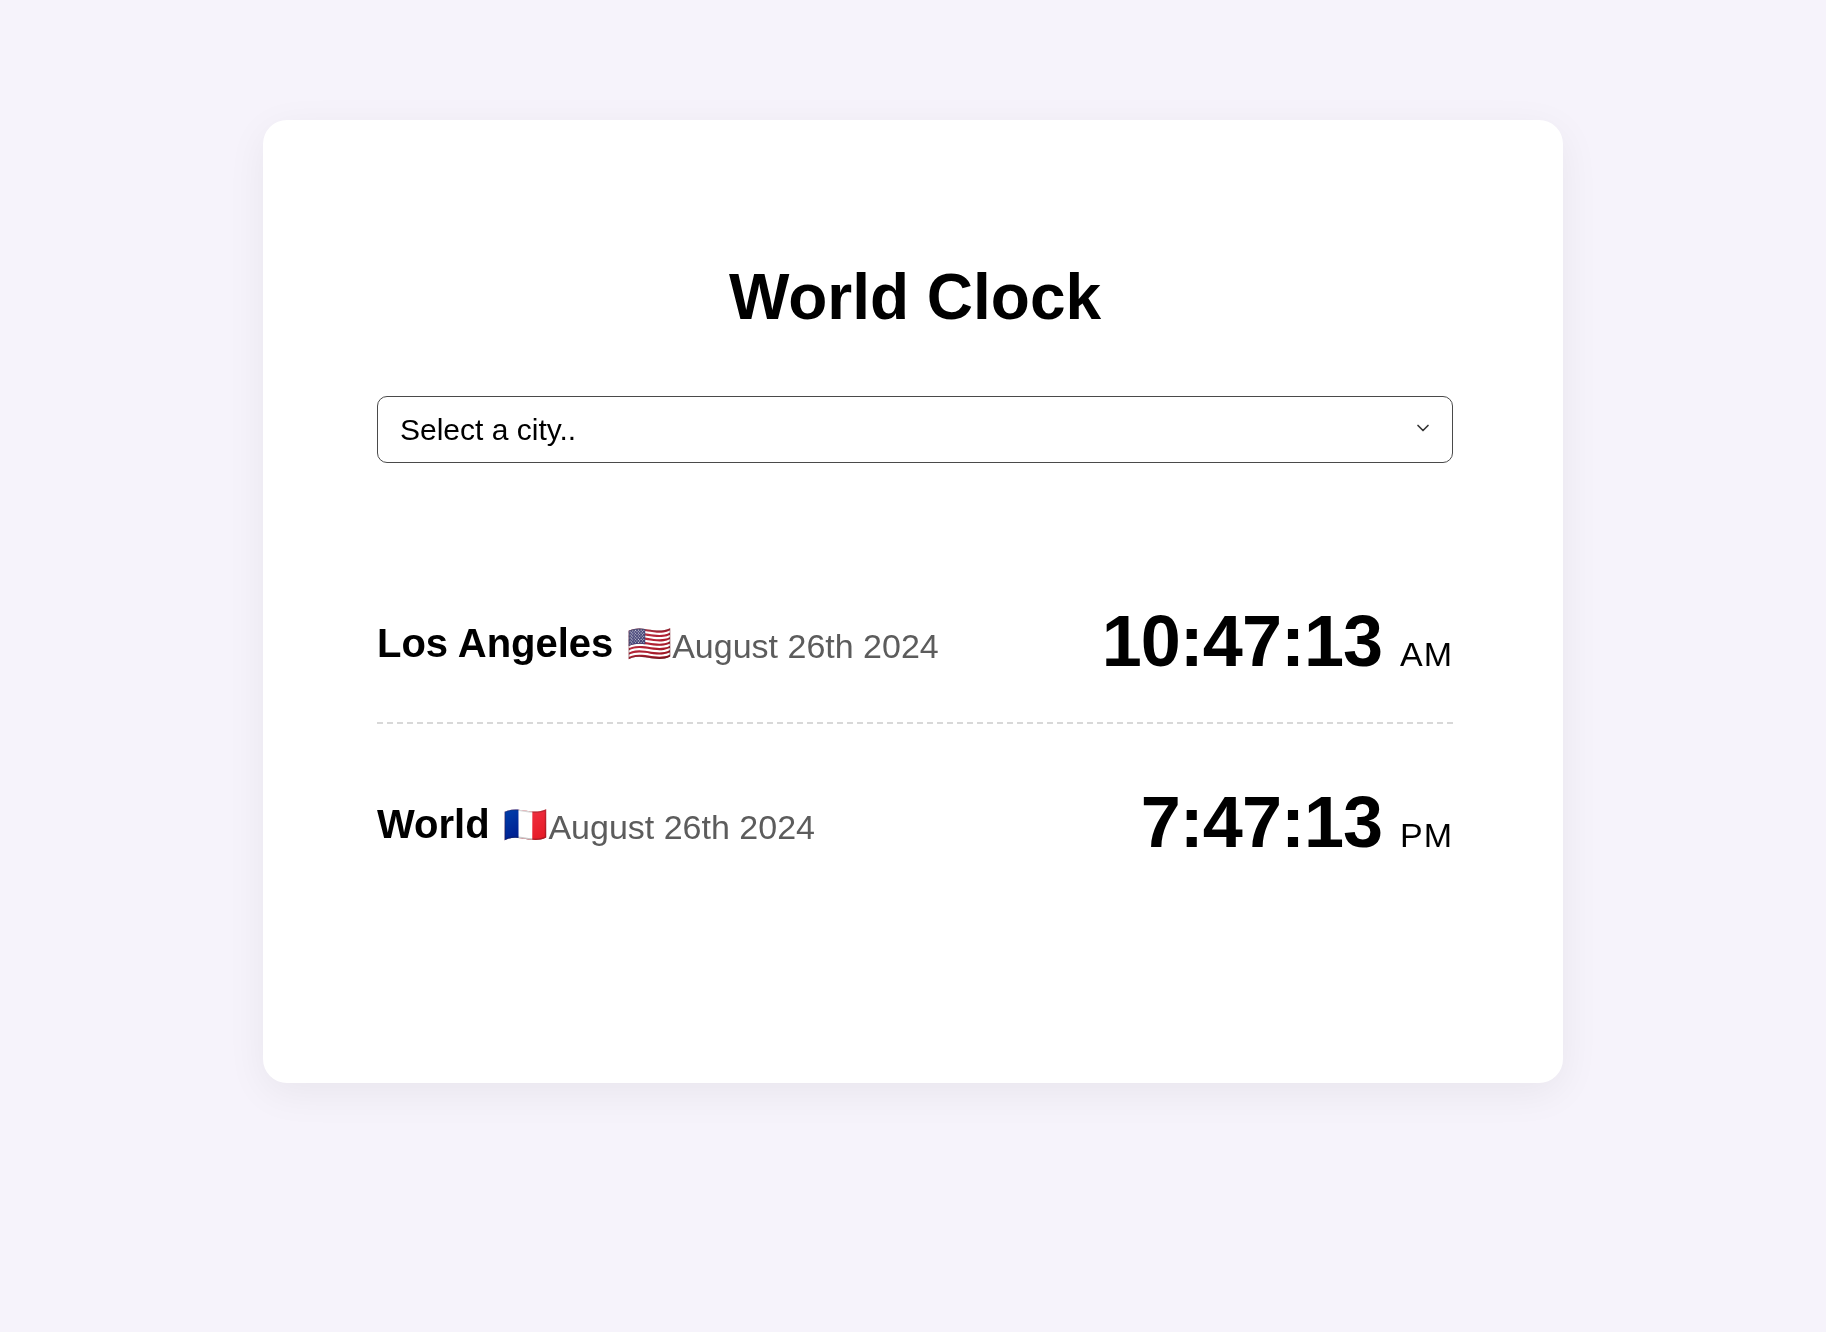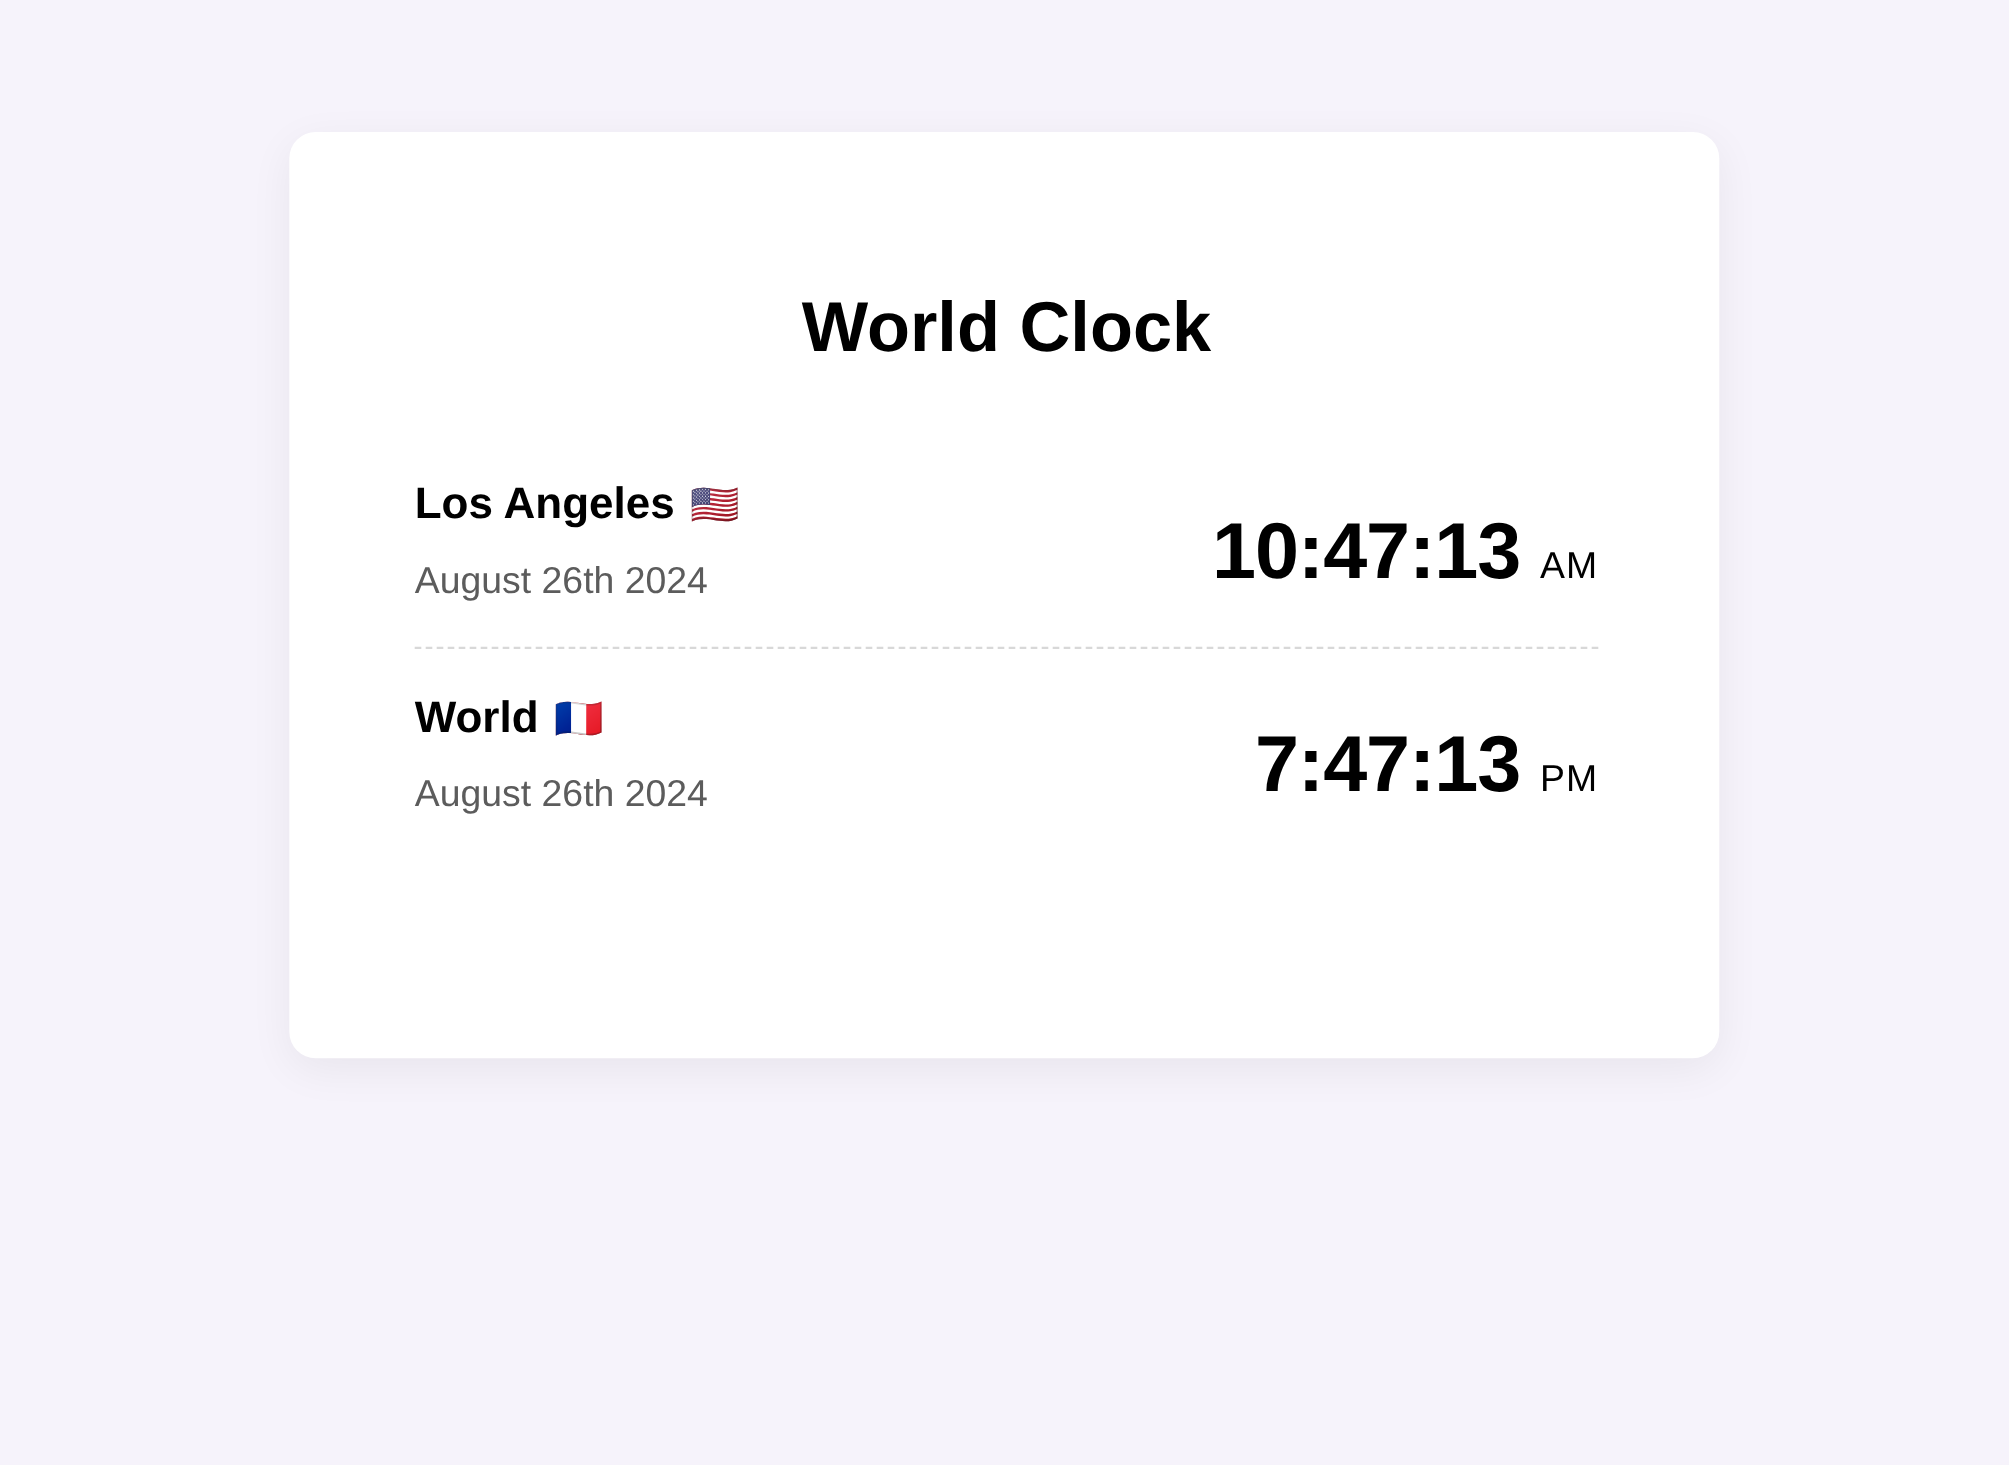--- a/index.html
+++ b/index.html
@@ -61,21 +61,22 @@
       display: flex;
       align-items: center;
       justify-content: space-between;
       padding: 40px 0;
     }
     .row:not(:last-child) {
       border-bottom: 2px dashed #d8d8d8;
     }
     .left {
       display: flex;
-      flex-direction: column;
+      flex-direction: row;
+      align-items: flex-end;
     }
     .city-line {
       display: flex;
       align-items: center;
       gap: 14px;
     }
     .city-name {
       font-size: 40px;
       font-weight: 700;
       color: #000000;
@@ -107,20 +108,30 @@
       color: #000000;
       letter-spacing: 1px;
     }
   </style>
 </head>
 <body>
 
 <div class="card">
   <h1 class="title">World Clock</h1>
 
+  <div class="select-wrap">
+    <select class="city-select">
+      <option>Select a city..</option>
+    </select>
+    <span class="chevron">
+      <svg width="20" height="20" viewBox="0 0 24 24" fill="none" stroke="currentColor" stroke-width="2" stroke-linecap="round" stroke-linejoin="round">
+        <polyline points="6 9 12 15 18 9"></polyline>
+      </svg>
+    </span>
+  </div>
 
   <div class="row">
     <div class="left">
       <div class="city-line">
         <span class="city-name">Los Angeles</span>
         <span class="flag">🇺🇸</span>
       </div>
       <div class="date">August 26th 2024</div>
     </div>
     <div class="right">

